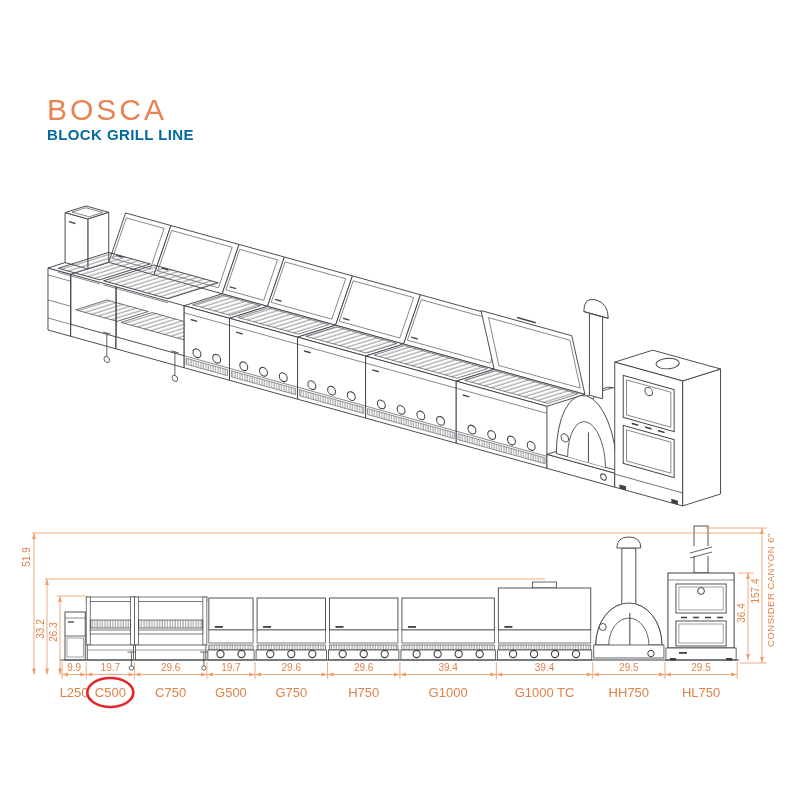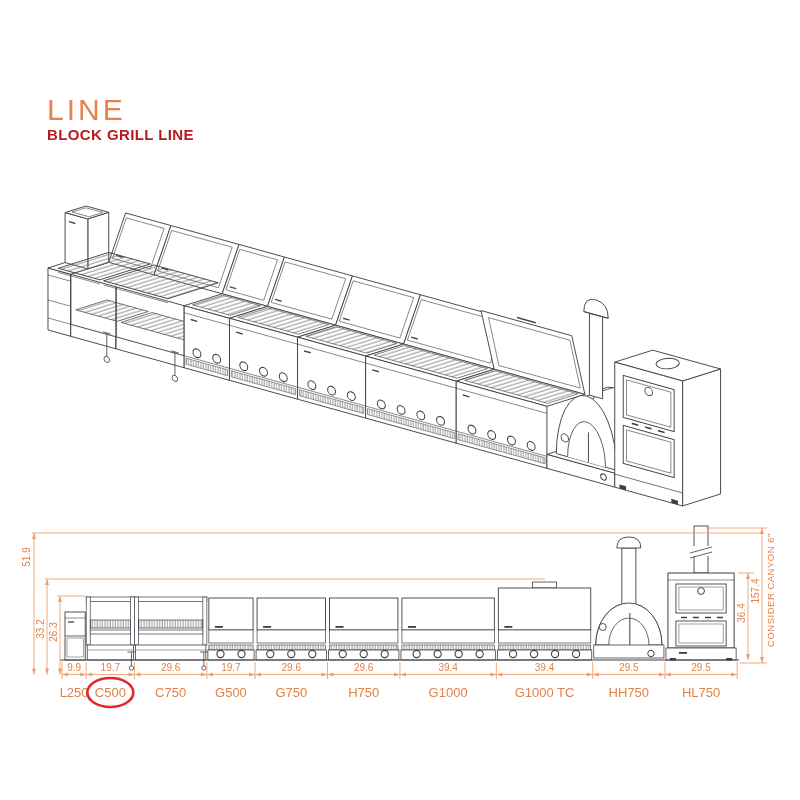--- a/index.html
+++ b/index.html
@@ -1,28 +1,28 @@
 <!DOCTYPE html>
 <html><head>
 <meta charset="utf-8">
 <style>
   html,body{margin:0;padding:0;background:#ffffff;}
   #page{position:relative;width:800px;height:800px;background:#fff;overflow:hidden;
         font-family:"Liberation Sans", sans-serif;}
   #brand-block{position:absolute;left:47px;top:94px;}
   #brand-title{font-size:30px;line-height:31px;letter-spacing:3px;color:#E8824E;font-weight:400;}
-  #brand-subtitle{font-size:15px;line-height:18px;letter-spacing:0.4px;color:#b91c1c;font-weight:700;margin-top:1px;}
+  #brand-subtitle{font-size:15px;line-height:18px;letter-spacing:0.4px;color:#0369a1;font-weight:700;margin-top:1px;}
   svg text{font-family:"Liberation Sans", sans-serif;}
 </style>
 </head>
 <body>
 
 <div id="page">
   <div id="brand-block">
-    <div id="brand-title">LINE</div>
+    <div id="brand-title">BOSCA</div>
     <div id="brand-subtitle">BLOCK GRILL LINE</div>
   </div>
 
   <svg id="drawing" width="800" height="800" viewBox="0 0 800 800">
     <defs>
       <pattern id="vh" width="2.6" height="8" patternUnits="userSpaceOnUse">
         <path d="M1 0 V8" stroke="#5a5e63" stroke-width="0.7"></path>
       </pattern>
       <pattern id="gr" width="8" height="3.4" patternUnits="userSpaceOnUse" patternTransform="rotate(-29)">
         <path d="M0 1 H8" stroke="#6a6e73" stroke-width="0.8"></path>

